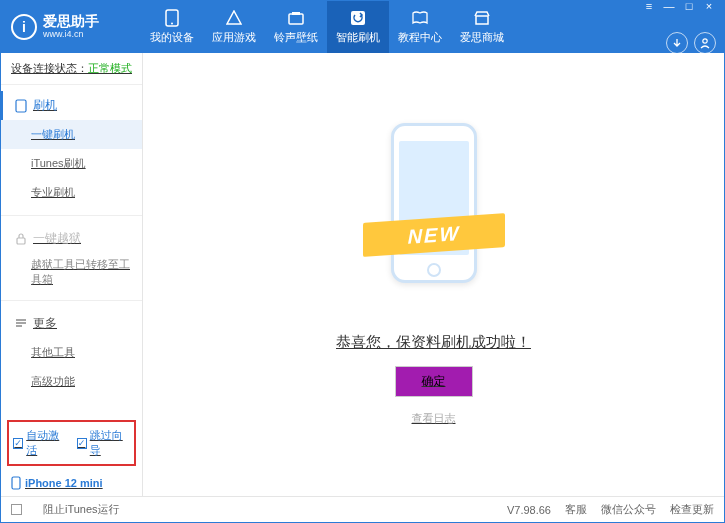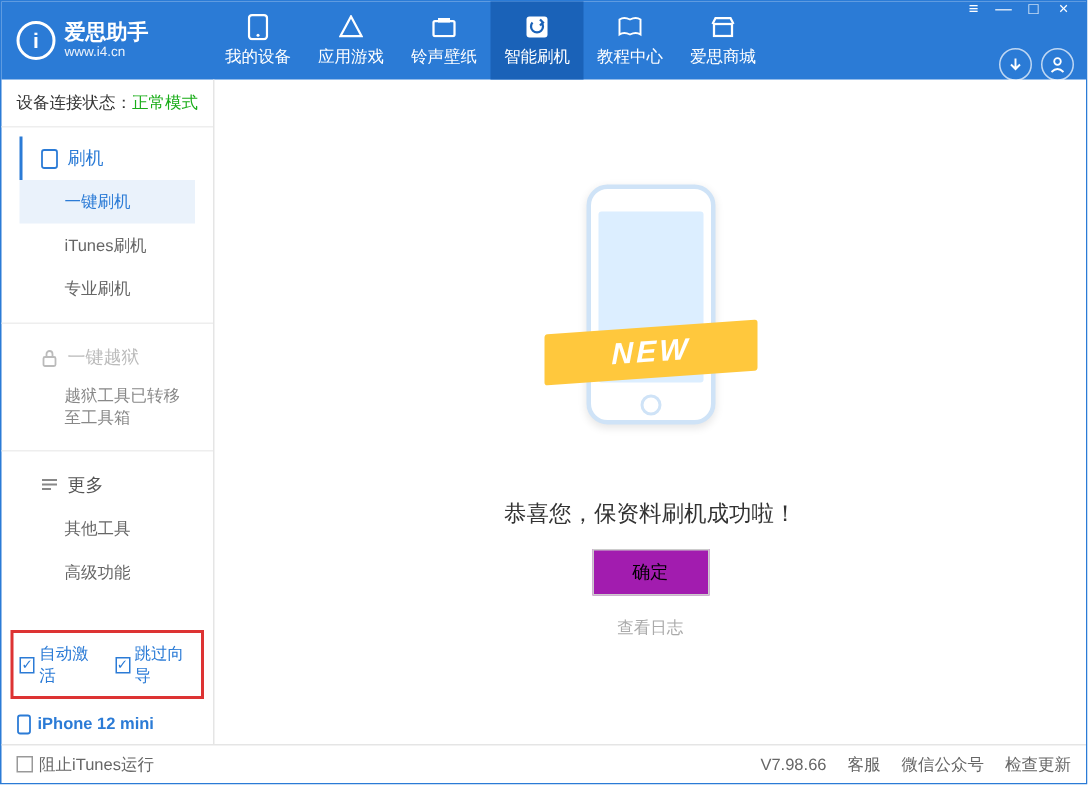--- a/index.html
+++ b/index.html
@@ -12,25 +12,25 @@
 .brand-name { font-size: 14px; font-weight: bold; }
 .brand-url { font-size: 9px; opacity: 0.9; }
 .nav { display: flex; flex: 1; height: 100%; }
 .nav-item { width: 62px; display: flex; flex-direction: column; align-items: center; justify-content: center; gap: 3px; font-size: 11px; cursor: pointer; }
 .nav-item.active { background: #1a62b8; }
 .nav-icon { width: 18px; height: 18px; display: flex; align-items: center; justify-content: center; }
 .title-right { display: flex; align-items: center; gap: 8px; margin-left: auto; }
 .win-controls { display: flex; gap: 6px; font-size: 11px; margin-bottom: 18px; }
 .win-btn { width: 14px; text-align: center; cursor: pointer; }
 .circle-btn { width: 22px; height: 22px; border: 1.5px solid rgba(255,255,255,0.7); border-radius: 50%; display: flex; align-items: center; justify-content: center; cursor: pointer; font-size: 12px; }
-.body { flex: 1; display: flex; min-height: 0; }
+.body { flex: 1; display: flex; min-height: 0; text-decoration: underline; }
 .sidebar { width: 142px; border-right: 1px solid #e5e5e5; display: flex; flex-direction: column; }
 .conn-status { padding: 8px 10px; font-size: 11px; border-bottom: 1px solid #eee; }
 .status-val { color: #1aad19; }
-.side-group { padding: 6px 12px; }
+.side-group { padding: 6px 0; }
 .side-header { display: flex; align-items: center; gap: 6px; padding: 6px 12px; color: #555; font-size: 12px; border-left: 2px solid transparent; }
 .side-header.accent { color: #2b7bd6; border-left-color: #2b7bd6; }
 .side-item { padding: 7px 10px 7px 30px; font-size: 11px; color: #666; cursor: pointer; }
 .side-item.active { background: #eaf2fb; color: #2b7bd6; }
 .side-note { font-size: 11px; color: #888; padding: 4px 10px 4px 30px; line-height: 1.4; }
 .side-divider { height: 1px; background: #eee; margin: 2px 0; }
 .checkbox-row { border: 2px solid #d33; margin: 4px 6px; padding: 6px 4px; display: flex; gap: 10px; font-size: 11px; }
 .cb-item { display: flex; align-items: center; gap: 3px; color: #2b7bd6; }
 .cb-box { width: 11px; height: 11px; border: 1px solid #2b7bd6; display: inline-flex; align-items: center; justify-content: center; font-size: 9px; color: #2b7bd6; }
 .device-block { padding: 6px 10px; font-size: 11px; }
@@ -215,21 +215,21 @@
         <div class="phone-home"></div>
         <div class="new-ribbon">NEW</div>
       </div>
       <div class="success-text">恭喜您，保资料刷机成功啦！</div>
       <button class="ok-btn">确定</button>
       <div class="log-link">查看日志</div>
     </div>
   </div>
 
   <div class="statusbar">
-    <label style="display:flex;align-items:center;">
+    <label style="display:flex;align-items:center;gap:17px;">
       <span class="sb-cb"></span>
       <span>阻止iTunes运行</span>
     </label>
     <div class="sb-right">
       <span>V7.98.66</span>
       <span>客服</span>
       <span>微信公众号</span>
       <span>检查更新</span>
     </div>
   </div>

